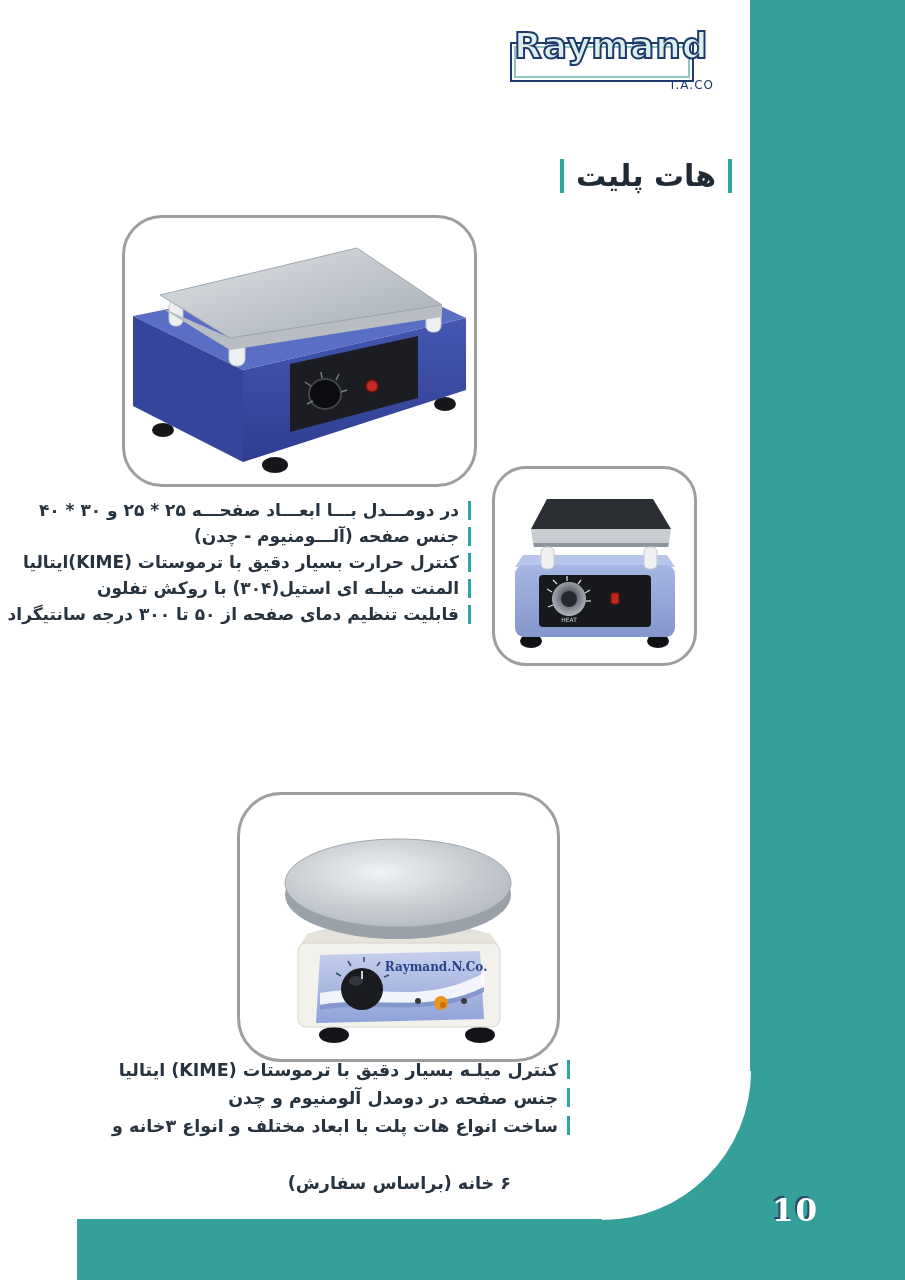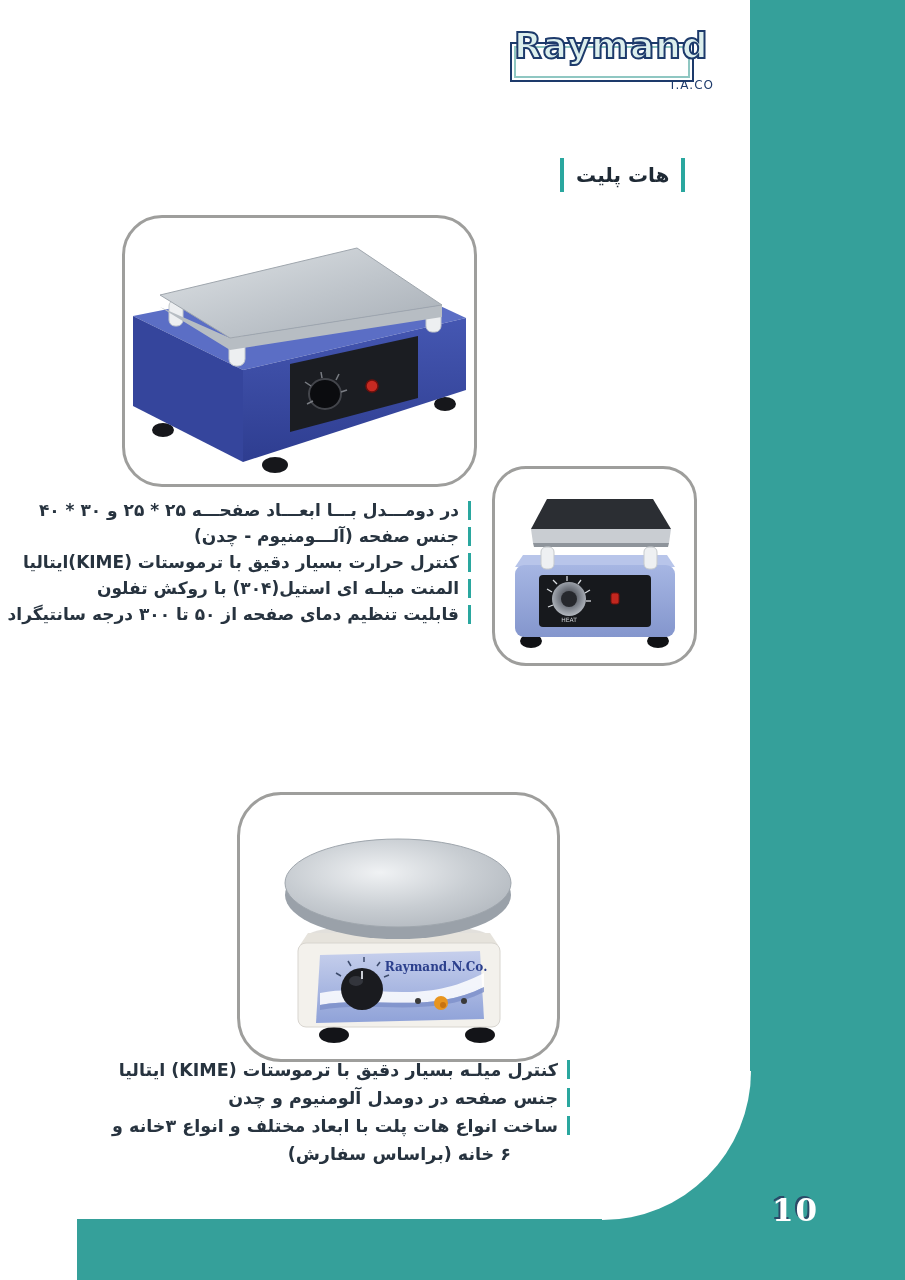--- a/index.html
+++ b/index.html
@@ -19,39 +19,39 @@
   .logo-frame { position:absolute; left:4px; top:8px; right:20px; bottom:14px;
     border:2px solid #1D3A6B; box-shadow: inset 0 0 0 2px #ffffff, inset 0 0 0 4px #8FC7C2; }
   .logo-text { position:absolute; left:8px; top:-6px; font-weight:bold; font-size:36px; line-height:1;
     letter-spacing:1px; color:#DCEFED; -webkit-text-stroke:2px #1D3A6B; }
   .logo-suffix { position:absolute; right:0; bottom:4px; font-size:12px; font-weight:normal;
     color:#1D3A6B; letter-spacing:1px; }
 
   
   .title { position:absolute; left:560px; top:158px; display:flex; align-items:center; gap:12px; }
   .title-bar { width:4px; height:34px; background:#2AA79F; flex:none; }
-  .title-text { font-size:20px; font-weight:bold; color:#1F2A35; white-space:nowrap; direction:rtl; }
+  .title-text { font-size:30px; font-weight:bold; color:#1F2A35; white-space:nowrap; direction:rtl; }
 
   
   .card { position:absolute; background:#ffffff; border:3px solid #9E9E9C; box-sizing:border-box;margin-top:40px; }
   .card1 { left:122px; top:175px; width:355px; height:272px; border-radius:40px; }
   .card2 { left:492px; top:426px; width:205px; height:200px; border-radius:34px; }
   .card3 { left:237px; top:752px; width:323px; height:270px; border-radius:44px; }
   .card svg { display:block; width:100%; height:100%; }
 
   
   .specs { position:absolute; display:flex; flex-direction:column; align-items:flex-end; }
   .specs-top { top:497px; right:434px; }
   .specs-bottom { top:1056px; right:335px; }
   .spec-row { display:flex; justify-content:flex-end; align-items:flex-start; gap:9px;text-align:center; }
   .spec-bar { width:3px; height:19px; background:#2AA79F; margin-top:4px; flex:none; }
   .spec-text { font-size:17px; line-height:26px; font-weight:bold; color:#27333F;
     white-space:nowrap; direction:rtl; }
   .specs-bottom .spec-text { font-size:17.5px; line-height:28px; }
-  .row-indent { margin-right:59px; }
+  .row-indent { margin-right:59px;margin-top:29px; }
 
   
   .page-num { position:absolute; left:772px; top:1192px; font-family:"DejaVu Serif", serif;
     font-weight:bold; font-size:31px; color:#ffffff; letter-spacing:2px;
     text-shadow:-2px -2px 0 #2B4A68; }
 </style>
 </head>
 <body>
 
 <div class="page">

